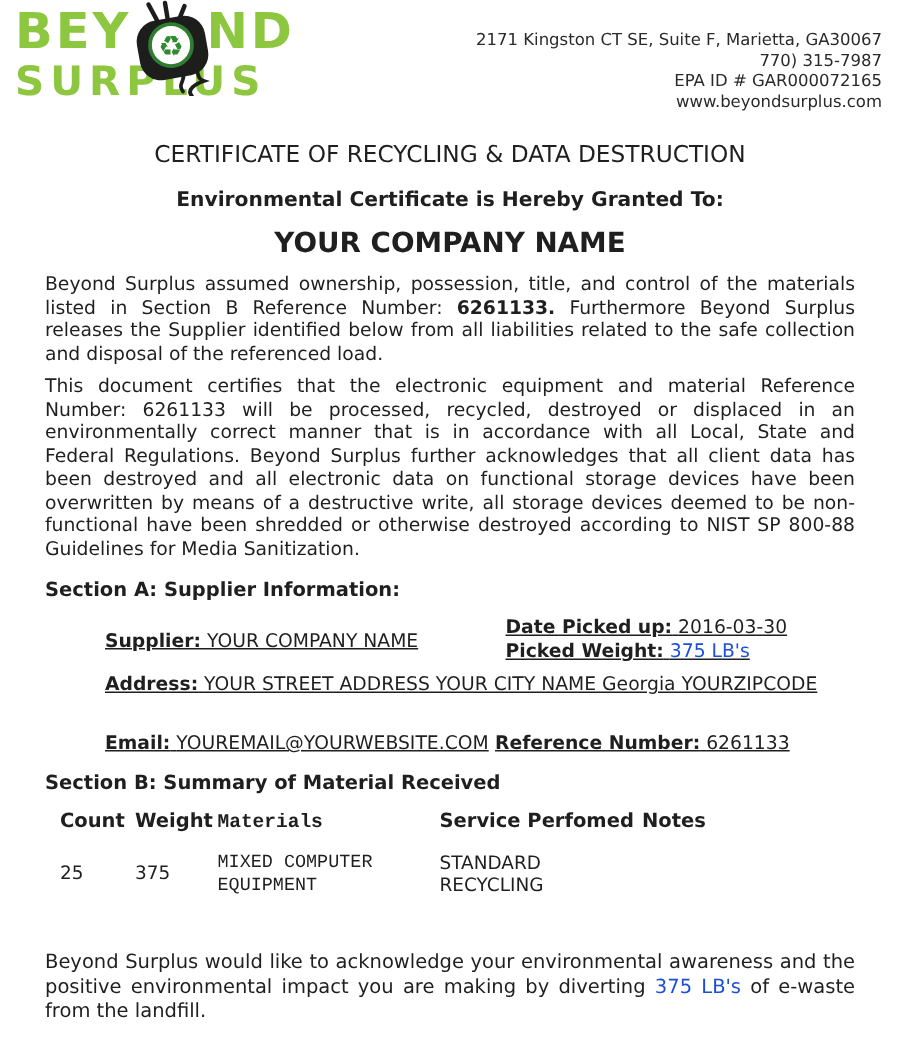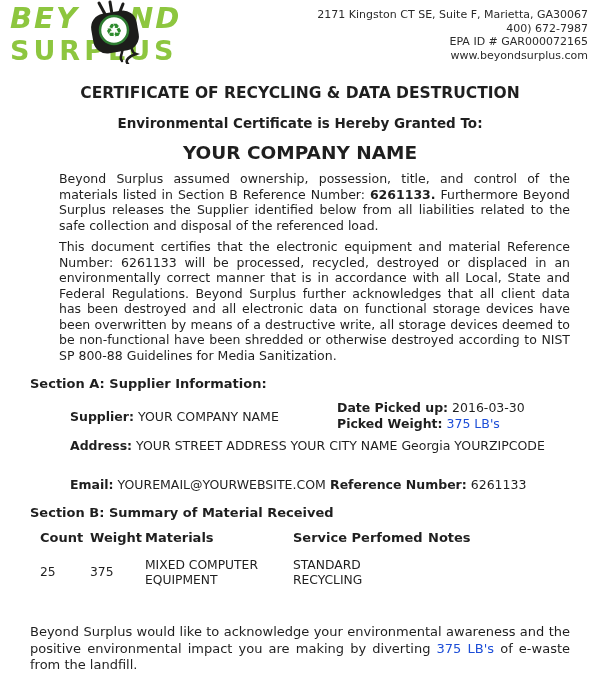--- a/index.html
+++ b/index.html
@@ -12,54 +12,54 @@
     font-family: "DejaVu Sans", "Liberation Sans", sans-serif;
     overflow: hidden;
   }
   
   .header { position: relative; height: 84px; }
   .logo {
     position: absolute; left: 10px; top: 4px;
     font-weight: bold; color: #8dc63f; line-height: 1;
     user-select: none;
   }
-  .logo-line1 { font-size: 29px; letter-spacing: 2px; font-style: italic; }
+  .logo-line1 { font-size: 33px; letter-spacing: 2px; }
   .logo-line1 .gap { display: inline-block; width: 50px; }
   .logo-line2 { font-size: 27px; letter-spacing: 4px; margin-top: 4px; }
   .mouse { position: absolute; left: 72px; top: -4px; width: 64px; height: 64px; z-index: 2; }
   .address {
-    position: absolute; right: 12px; top: 8px;
+    position: absolute; right: 12px; top: 20px;
     text-align: right; font-size: 11px; line-height: 13.5px; color: #2a2a2a;
   }
   
-  .title   { text-align: center; font-weight: bold; font-size: 15.5px; }
+  .title   { text-align: center; font-weight: normal; font-size: 15.5px; margin-top: 10px; }
   .subtitle{ text-align: center; font-weight: bold; font-size: 13.5px; margin-top: 13px; }
   .company { text-align: center; font-weight: bold; font-size: 18.5px; margin-top: 11px; }
   
   .content { padding: 0 30px; }
   .sec-heading { font-weight: bold; font-size: 13px; margin-top: 13px; }
-  .para { font-size: 12.5px; line-height: 15.5px; text-align: justify; margin-top: 8px; margin-left: 29px; }
+  .para { font-size: 12.5px; line-height: 15.5px; text-align: justify; margin-top: 8px; }
   .para2 { margin-top: 6px; }
   .bold { font-weight: bold; }
   .red { color: #1d4ed8; }
   
-  .supplier-grid { margin-left: 40px; margin-top: 9px; font-size: 12.5px; line-height: 15px; }
+  .supplier-grid { margin-left: 40px; margin-top: 9px; font-size: 12.5px; line-height: 15px; text-decoration: underline; }
   .sa-row1 { display: flex; align-items: center; }
   .sa-row1-left { width: 267px; }
   .sa-right-line { margin-bottom: 1px; }
   .sa-row2 { margin-top: 6px; }
   .sa-row3 { display: flex; margin-top: 24px; }
   .sa-row3-left { width: 260px; }
   
   .tbl { margin-left: 10px; margin-top: 10px; }
   .tbl-header { display: flex; font-weight: bold; font-size: 13px; align-items: center; }
   .tbl-row { display: flex; align-items: center; font-size: 12.3px; margin-top: 13px; line-height: 14.5px; }
   .c-count    { width: 50px; }
   .c-weight   { width: 55px; }
-  .c-materials{ width: 148px; padding-right: 30px; }
+  .c-materials{ width: 148px; padding-right: 30px; font-family: Liberation Mono, monospace; }
   .c-service  { width: 135px; }
   .c-notes    { flex: 1; }
   
   .ack { font-weight: normal; font-size: 13px; line-height: 16.5px; text-align: justify; margin-top: 37px; }
 </style>
 </head>
 <body>
 
 <div class="page">
 
@@ -71,21 +71,21 @@
         <path d="M40,48 c2,6 -4,8 0,13" stroke="#1d1d1b" stroke-width="2.5" fill="none" stroke-linecap="round"></path>
         <rect x="10" y="12" width="46" height="40" rx="14" transform="rotate(-10 33 32)" fill="#1d1d1b"></rect>
         <circle cx="32" cy="30" r="14" fill="#ffffff" stroke="#2e7d32" stroke-width="2.5"></circle>
         <text x="32" y="37" text-anchor="middle" font-size="19" font-weight="bold" fill="#2e8b2e">♻</text>
       </svg>
       <div class="logo-line1"><span>BEY</span><span class="gap"></span><span>ND</span></div>
       <div class="logo-line2">SURPLUS</div>
     </div>
     <div class="address">
       <div>2171 Kingston CT SE, Suite F, Marietta, GA30067</div>
-      <div>400) 672-7987</div>
+      <div>770) 315-7987</div>
       <div>EPA ID # GAR000072165</div>
       <div>www.beyondsurplus.com</div>
     </div>
   </div>
 
   <div class="title">CERTIFICATE OF RECYCLING &amp; DATA DESTRUCTION</div>
   <div class="subtitle">Environmental Certificate is Hereby Granted To:</div>
   <div class="company">YOUR COMPANY NAME</div>
 
   <div class="content">

